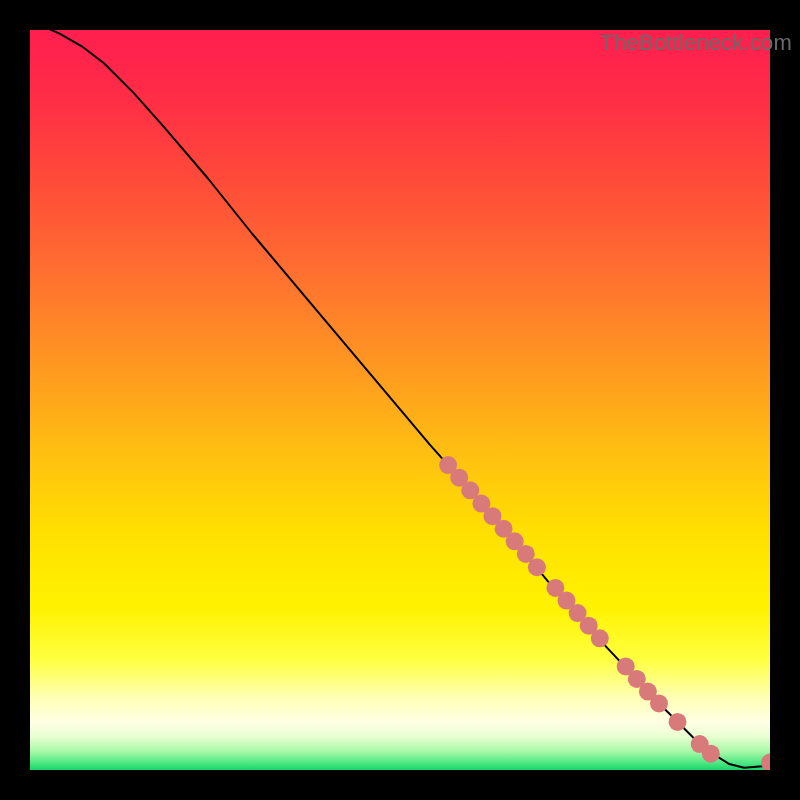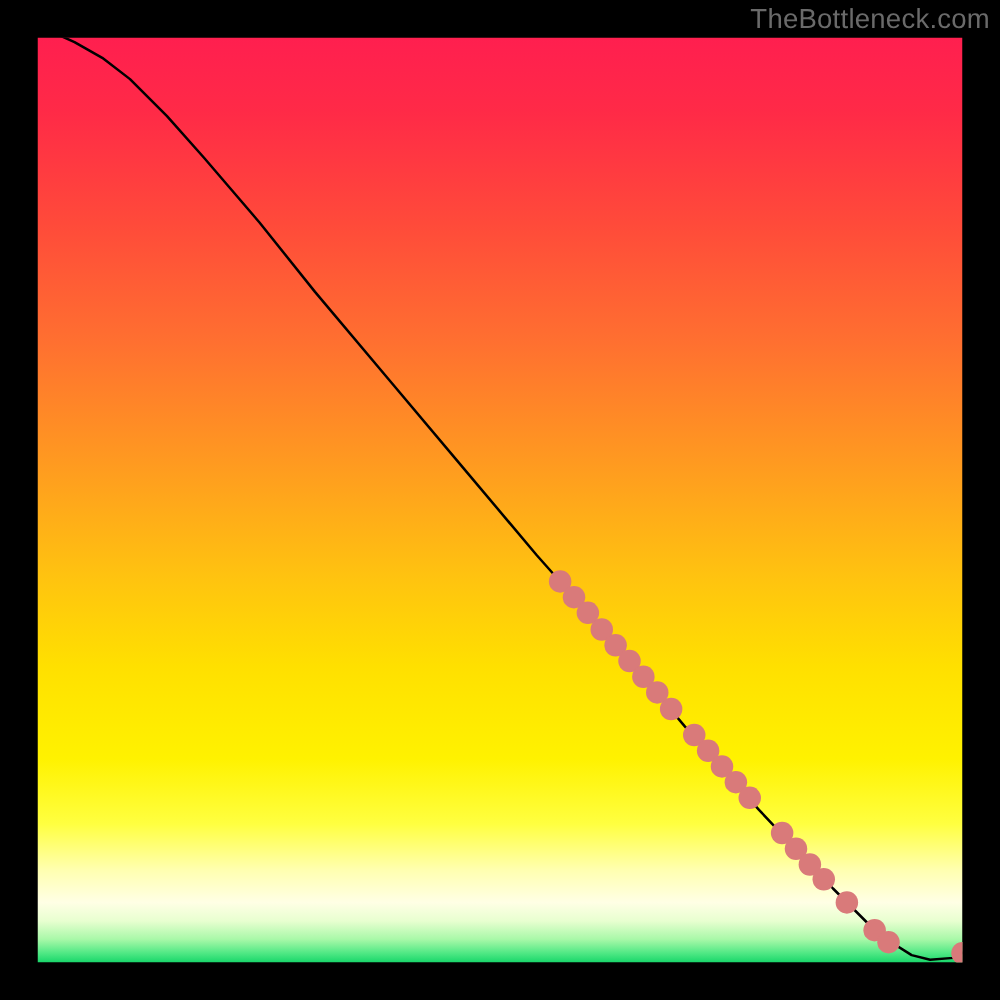--- a/index.html
+++ b/index.html
@@ -38,21 +38,21 @@
   svg {
     display: block;
     width: 740px;
     height: 740px;
   }
 </style>
 </head>
 <body>
 
 <div class="stage">
-  <div class="watermark" style="color: rgb(106, 106, 106);">TheBottleneck.com</div>
+  <div class="watermark" style="color: rgb(106, 106, 106); margin-top: 28px;">TheBottleneck.com</div>
 
   <div class="plot">
     <svg id="chart-svg" viewBox="0 0 740 740" preserveAspectRatio="none">
       <defs>
         <linearGradient id="bg-grad" x1="0" y1="0" x2="0" y2="1">
             <stop offset="0.00%" stop-color="#ff1f4f"></stop>
             <stop offset="8.00%" stop-color="#ff2a47"></stop>
             <stop offset="20.00%" stop-color="#ff4a3a"></stop>
             <stop offset="33.00%" stop-color="#ff7030"></stop>
             <stop offset="46.00%" stop-color="#ff9a20"></stop>

